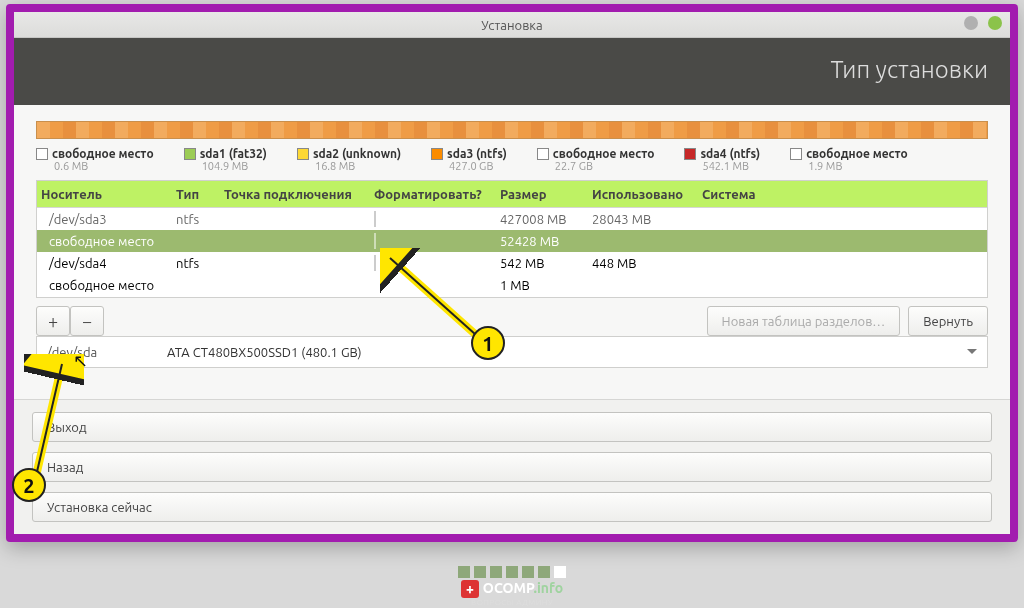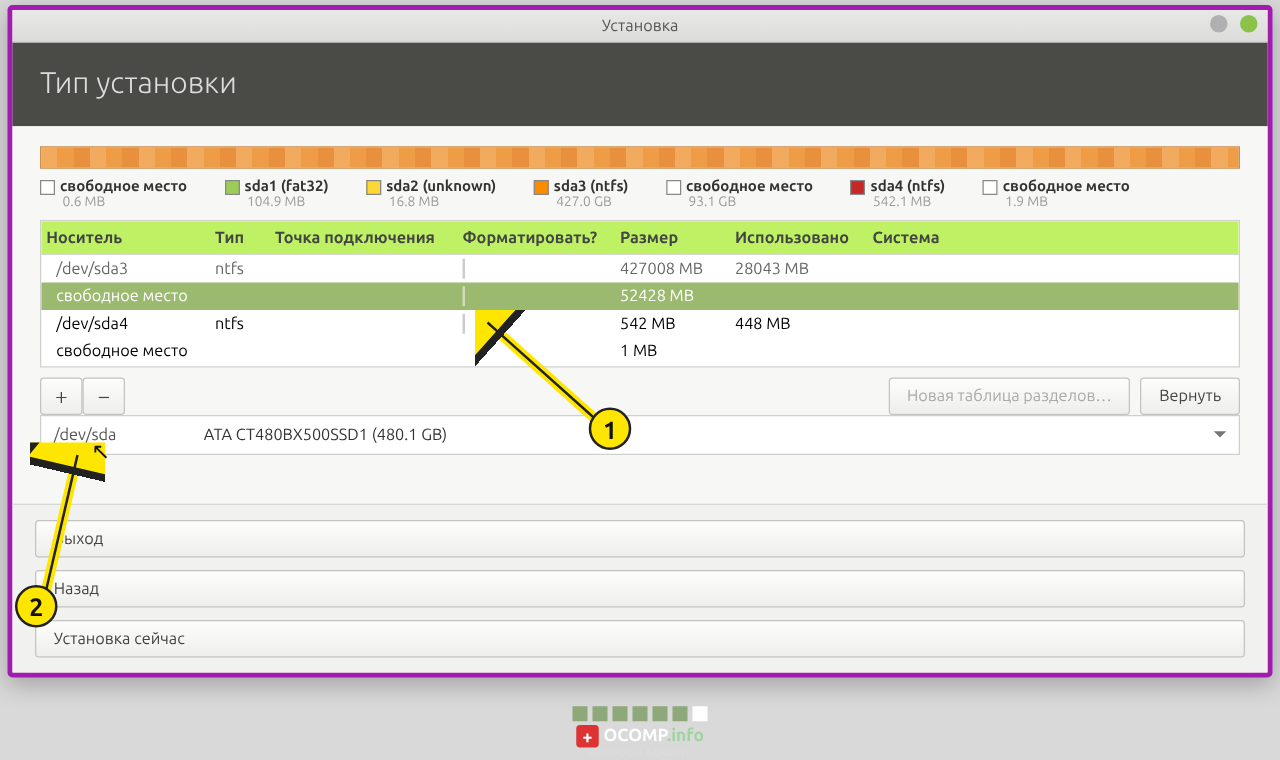--- a/index.html
+++ b/index.html
@@ -8,37 +8,37 @@
     background: #d9d9d9;
     width: 1024px;
     height: 608px;
     overflow: hidden;
     position: relative;
   }
   .window {
     position: absolute; left: 6px; top: 4px;
     width: 1012px; height: 538px;
     background: #f1f1f0;
-    border: 4px solid #a21caf;
+    border: 8px solid #a21caf;
     border-radius: 4px;
     display: flex; flex-direction: column;
     box-shadow: 0 6px 20px rgba(0,0,0,.25);
   }
   .titlebar {
     height: 26px; background: linear-gradient(#e8e8e7,#dcdcda);
     display:flex; align-items:center; justify-content:center;
     font-size:13px; color:#555; position:relative;
     border-bottom:1px solid #c6c6c4;
   }
   .titlebar .controls { position:absolute; right:8px; top:4px; display:flex; gap:10px;}
   .titlebar .controls span{ width:14px;height:14px;border-radius:50%; display:inline-block;}
   .min{background:#b0b0b0;} .close{background:#8bc34a;}
   .header {
     background:#4a4a47; color:#ddd; padding:18px 22px 22px;
-    font-size:24px; font-weight:300;
+    font-size:24px; font-weight:300;text-align:right;
   }
   .content { flex:1; background:#f7f7f6; padding:16px 22px 10px; display:flex; flex-direction:column; gap:0;}
   .diskbar {
     height:18px; border:1px solid #c98f4c;
     background: repeating-linear-gradient(90deg,#f2ab5e 0 13px,#ef9c46 13px 26px,#e8903e 26px 39px);
     margin-bottom:6px;
   }
   .legend { display:flex; gap:30px; font-size:12px; color:#333; padding:2px 0 8px;}
   .lg { display:flex; flex-direction:column; }
   .lg .top{display:flex; align-items:center; gap:4px;}
@@ -136,21 +136,21 @@
             <span class="swatch sw-orange"></span>
             <b>sda3 (ntfs)</b>
           </div>
           <div class="sub">427.0 GB</div>
         </div>
         <div class="lg">
           <div class="top">
             <span class="swatch sw-none"></span>
             <b>свободное место</b>
           </div>
-          <div class="sub">93.1 GB</div>
+          <div class="sub">22.7 GB</div>
         </div>
         <div class="lg">
           <div class="top">
             <span class="swatch sw-red"></span>
             <b>sda4 (ntfs)</b>
           </div>
           <div class="sub">542.1 MB</div>
         </div>
         <div class="lg">
           <div class="top">

